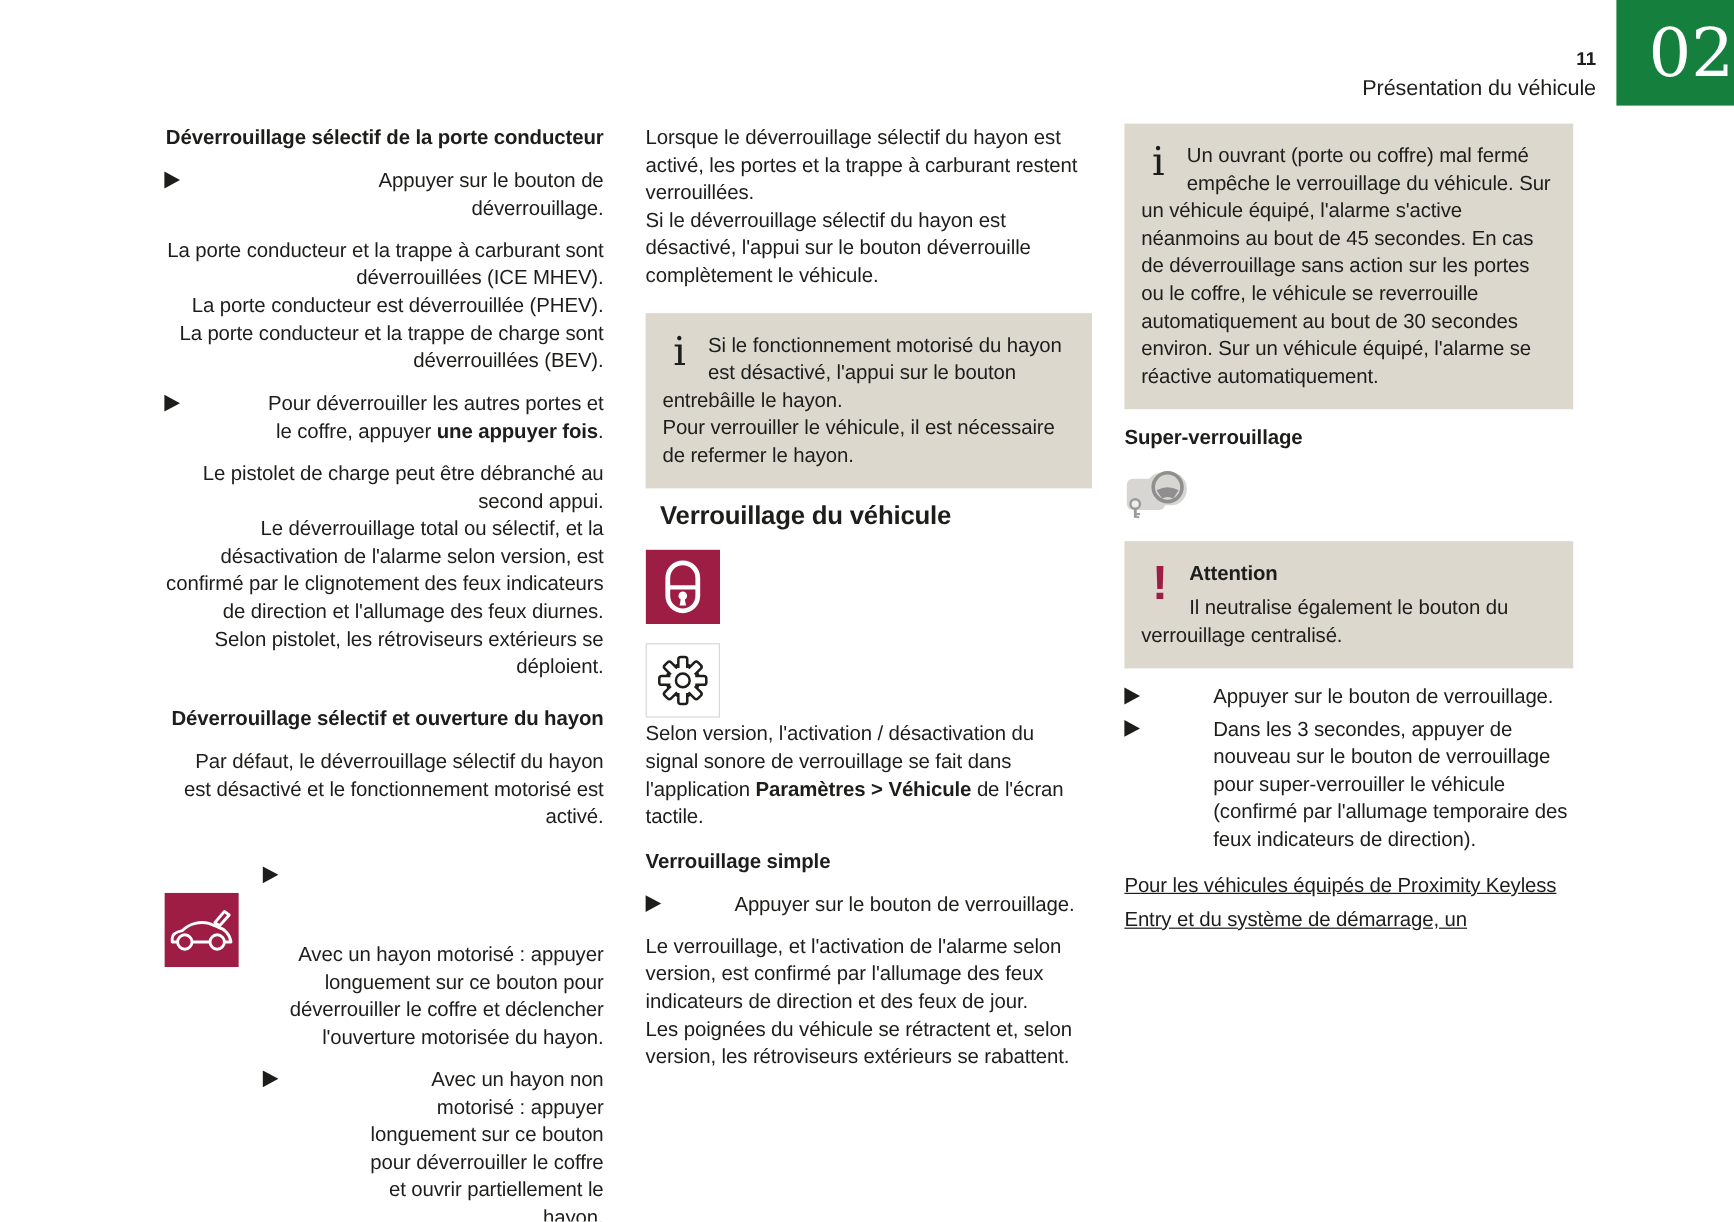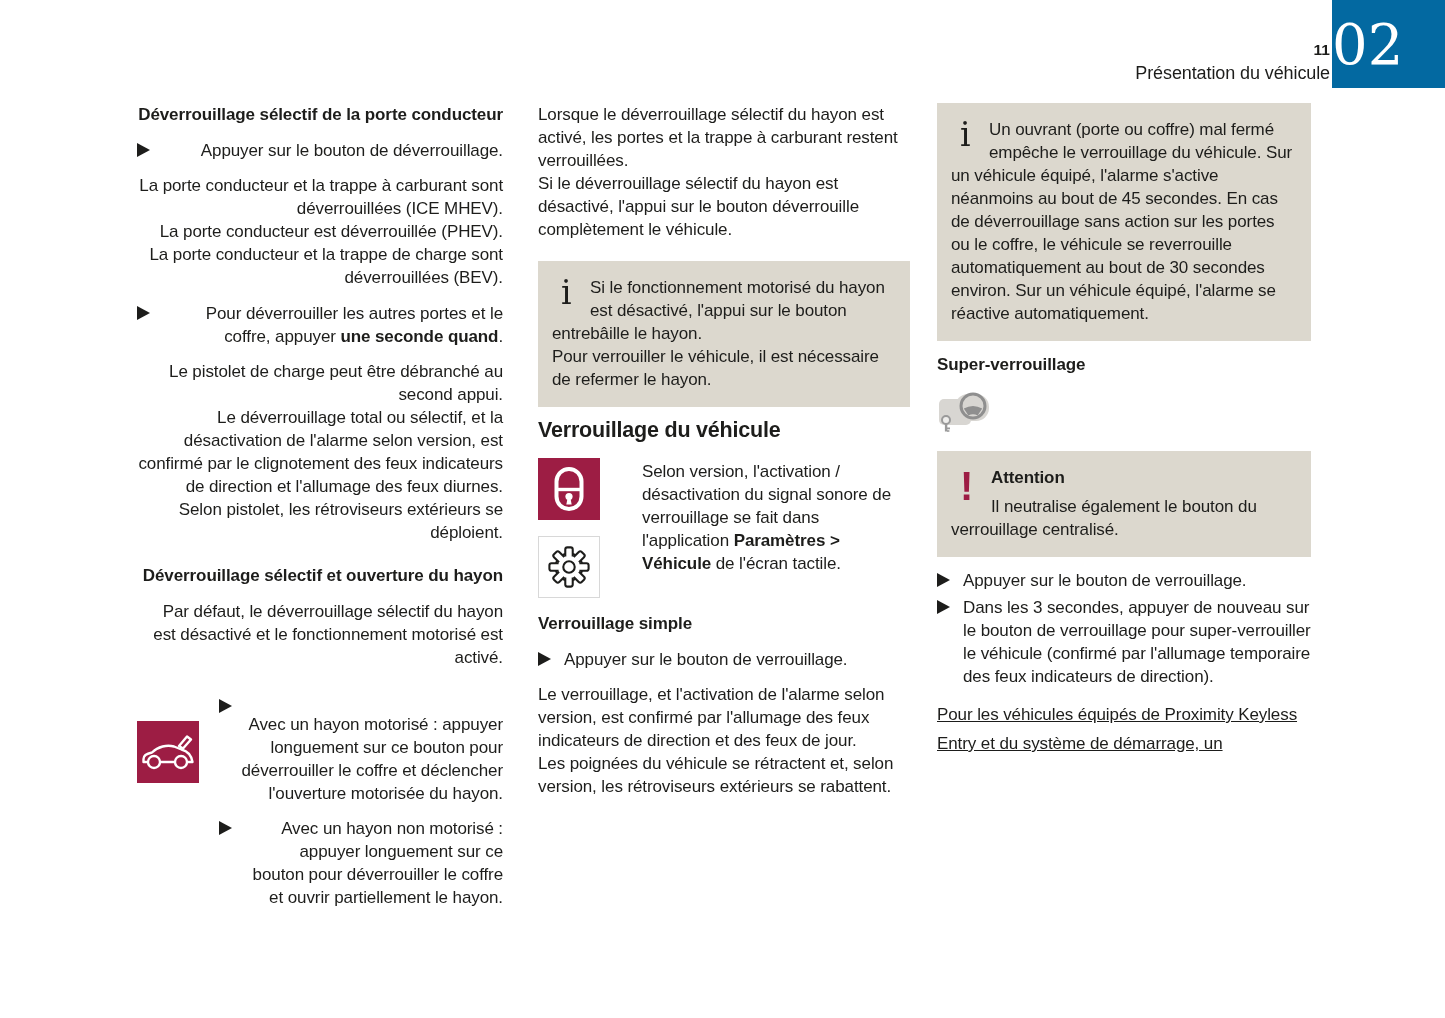--- a/index.html
+++ b/index.html
@@ -7,57 +7,57 @@
     width:1445px;height:1018px;position:relative;overflow:hidden;
     font-family:"Liberation Sans", sans-serif;color:#1d1d1b;
     -webkit-font-smoothing:antialiased;
   }
   .col{position:absolute;top:103px;font-size:17px;line-height:23px;letter-spacing:-0.1px;}
   #col-left{left:137px;width:366px;text-align:right;}
   #col-mid{left:538px;width:372px;}
   #col-right{left:937px;width:374px;}
 
   .h3{font-size:17px;font-weight:700;margin:0 0 13px;white-space:nowrap;}
-  .h2{font-size:21.5px;font-weight:700;margin:2px 0 16px;letter-spacing:-0.2px;}
+  .h2{font-size:21.5px;font-weight:700;margin:2px 12px 16px;letter-spacing:-0.2px;}
   .para{margin:0 0 13px;}
   .para-gap{margin:0 0 20px;}
   .sentence{margin:0;}
 
-  .bullet{display:flex;margin:0 0 12px;}
+  .bullet{display:flex;margin:0 0 12px;gap:48px;}
   .arrow{flex:none;width:0;height:0;border-left:13px solid #1d1d1b;
          border-top:7.5px solid transparent;border-bottom:7.5px solid transparent;
          margin:4px 13px 0 0;}
   .btext{flex:1;}
 
   .notebox{background:#dcd8ce;padding:15px 16px 16px 14px;margin:0 0 12px;}
   .info-i{float:left;width:38px;height:44px;padding-left:9px;box-sizing:border-box;
           font-family:"DejaVu Serif", serif;font-size:33px;line-height:34px;color:#1d1d1b;}
   .warn-bang{float:left;width:40px;height:50px;padding-left:9px;box-sizing:border-box;
           font-size:40px;line-height:40px;font-weight:700;color:#9d1d44;}
   .warn-title{font-weight:700;margin:0 0 6px;}
   .warn-strong{font-weight:700;margin:14px 0 0;}
 
   .icon-sq{width:62px;height:62px;flex:none;display:block;}
   .hayon-row{display:flex;gap:20px;margin:26px 0 12px;}
   .hayon-row .icon-sq{margin-top:26px;}
   .hayon-row .bullet{margin:0;flex-direction:column;}
   .indent-bullet{margin-left:82px;}
 
-  .mid-row{display:flex;margin:0 0 14px;}
+  .mid-row{display:flex;margin:0 0 14px;flex-direction:column;}
   .iconcol{flex:none;width:62px;margin-right:42px;display:flex;flex-direction:column;gap:16px;}
   .gear-box{width:60px;height:60px;border:1px solid #d8d8d8;background:#fff;
             display:flex;align-items:center;justify-content:center;box-sizing:content-box;}
   .mid-text{flex:1;padding-top:2px;}
 
   .keyicon{margin:4px 0 16px;display:block;}
 
   .pageno{position:absolute;top:41px;right:115px;font-size:15.5px;font-weight:700;text-align:left;}
   .headtitle{position:absolute;top:63px;right:115px;font-size:18px;letter-spacing:-0.1px;}
-  .chapterbox{position:absolute;top:0;right:0;width:113px;height:88px;background:#0369a1;
-              color:#ffffff;display:flex;align-items:center;justify-content:flex-start;
+  .chapterbox{position:absolute;top:0;right:0;width:98px;height:88px;background:#15803d;
+              color:#ffffff;display:flex;align-items:center;justify-content:flex-end;
               font-family:"DejaVu Serif", serif;font-size:56px;}
   .tight{margin-bottom:4px;}
   .loose{line-height:29px;margin-top:2px;text-decoration:underline;}
   strong{font-weight:700;}
 </style>
 </head>
 <body>
 
 <div class="pageno">11</div>
 <div class="headtitle">Présentation du véhicule</div>
@@ -74,21 +74,21 @@
   </div>
 
   <div class="para">
     <div class="sentence">La porte conducteur et la trappe à carburant sont déverrouillées (ICE MHEV).</div>
     <div class="sentence">La porte conducteur est déverrouillée (PHEV).</div>
     <div class="sentence">La porte conducteur et la trappe de charge sont déverrouillées (BEV).</div>
   </div>
 
   <div class="bullet">
     <span class="arrow"></span>
-    <div class="btext"><span>Pour déverrouiller les autres portes et le coffre, appuyer </span><strong>une seconde quand</strong><span>.</span></div>
+    <div class="btext"><span>Pour déverrouiller les autres portes et le coffre, appuyer </span><strong>une appuyer fois</strong><span>.</span></div>
   </div>
 
   <div class="para-gap">
     <div class="sentence">Le pistolet de charge peut être débranché au second appui.</div>
     <div class="sentence">Le déverrouillage total ou sélectif, et la désactivation de l'alarme selon version, est confirmé par le clignotement des feux indicateurs de direction et l'allumage des feux diurnes.</div>
     <div class="sentence">Selon pistolet, les rétroviseurs extérieurs se déploient.</div>
   </div>
 
   <div class="h3">Déverrouillage sélectif et ouverture du hayon</div>
 

